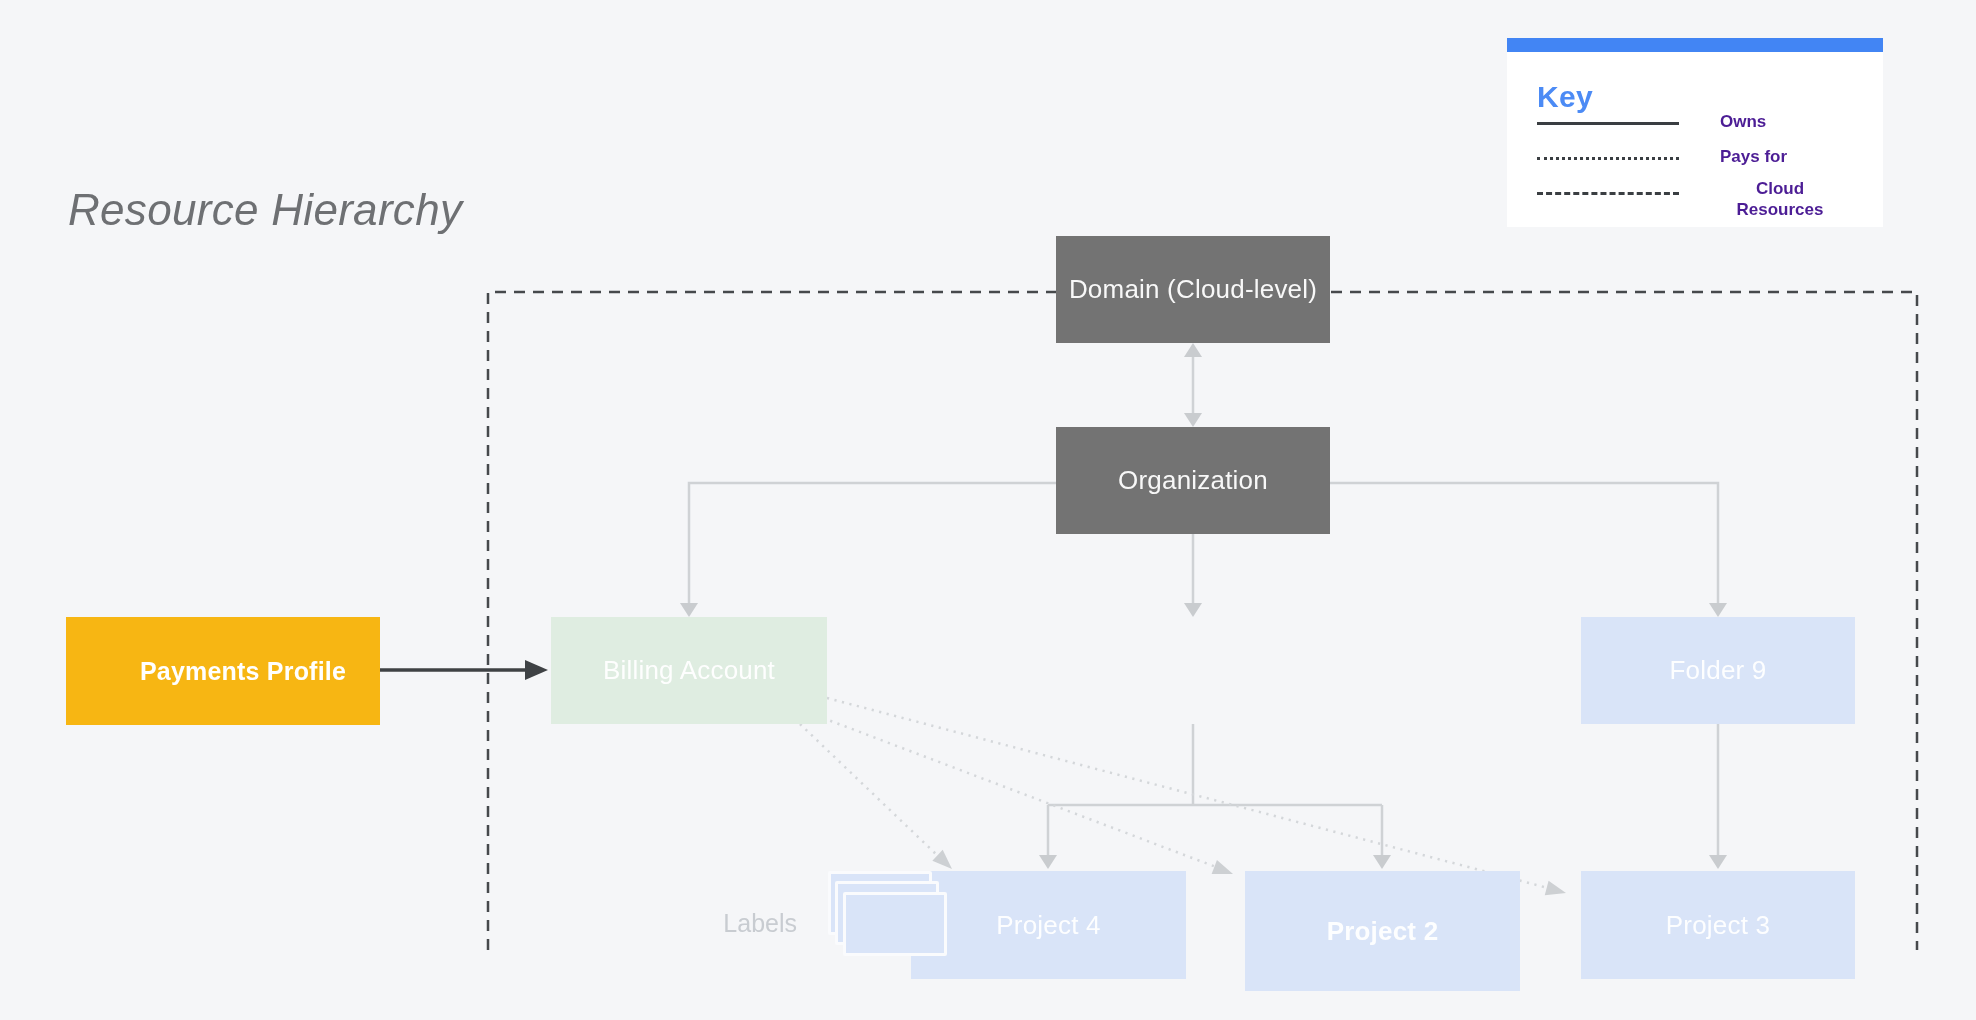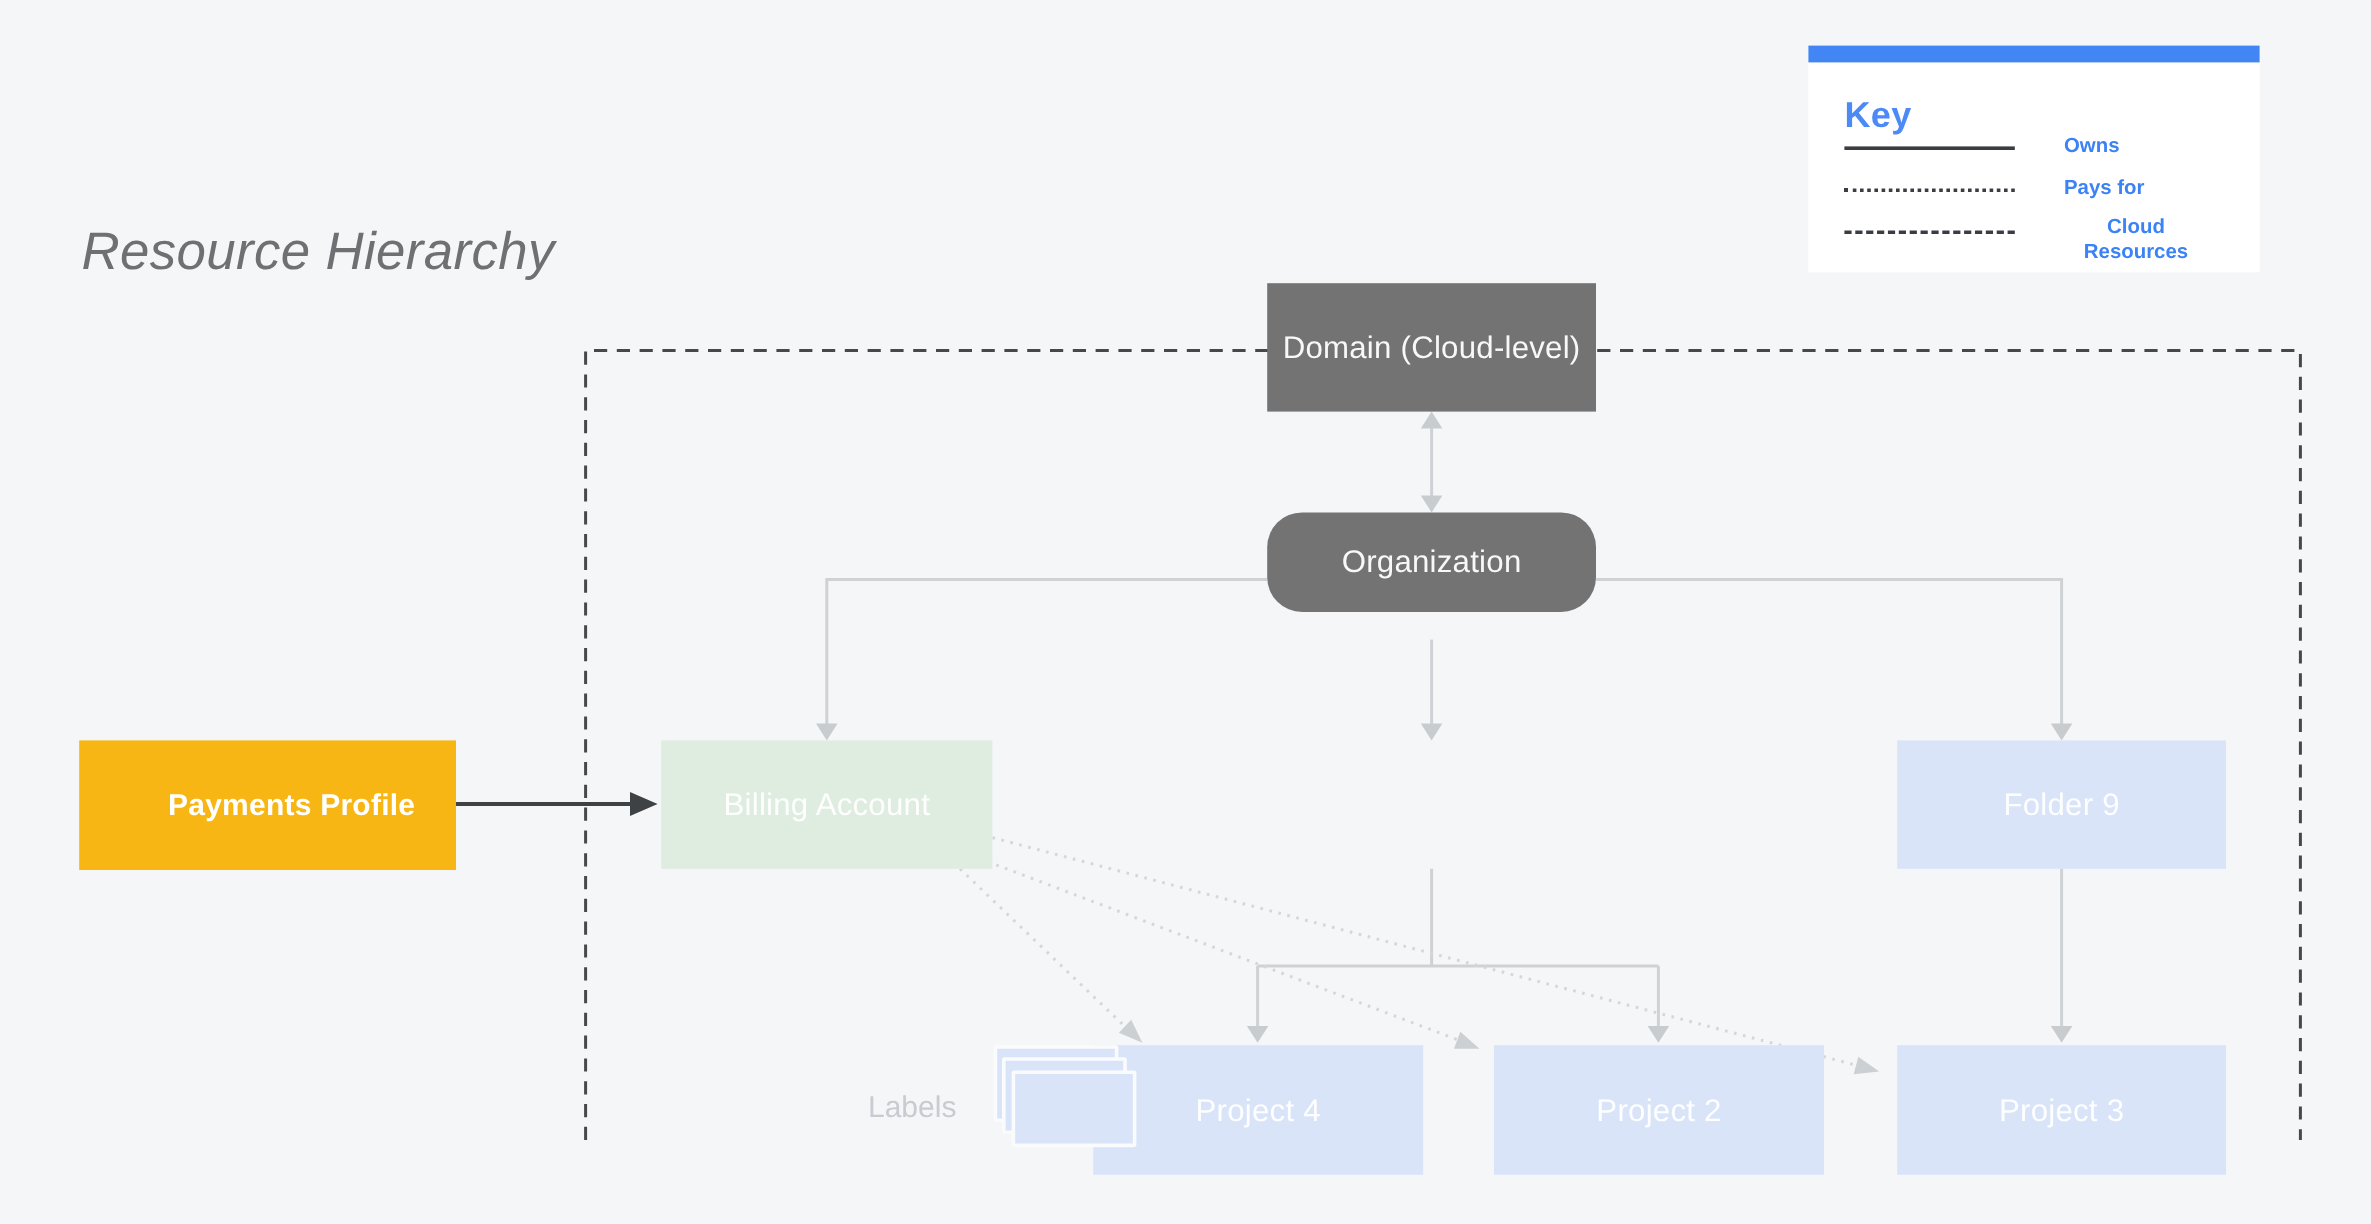--- a/index.html
+++ b/index.html
@@ -14,27 +14,27 @@
     position:absolute; z-index:2;
     display:flex; align-items:center; justify-content:center;
     font-size:26px; font-weight:400; color:rgba(255,255,255,0.95);
     text-align:center; letter-spacing:0.2px;
   }
   .node.pink  {background:#737373;}
   .node.green {background:#DFEDE1;}
   .node.blue  {background:#D9E4F8;}
   .node.amber {background:#F7B613; color:#FFFFFF; font-weight:700; font-size:25px;}
   .n-domain   {left:1056px; top:236px;  width:274px; height:107px;}
-  .n-org      {left:1056px; top:427px;  width:274px; height:83px;border-radius:29px;}
+  .n-org      {left:1056px; top:427px;  width:274px; height:107px;}
   .n-billing  {left:551px;  top:617px;  width:276px; height:107px;}
   .n-folder1  {left:1056px; top:617px;  width:274px; height:107px;}
   .n-folder2  {left:1581px; top:617px;  width:274px; height:107px;}
   .n-payments {left:66px;   top:617px;  width:274px; height:108px;padding-left:40px;}
   .n-project1 {left:911px;  top:871px;  width:275px; height:108px;}
-  .n-project2 {left:1245px; top:871px;  width:275px; height:108px;}
+  .n-project2 {left:1245px; top:871px;  width:275px; height:120px;font-weight:bold;}
   .n-project3 {left:1581px; top:871px;  width:274px; height:108px;}
   
   .page-title{
     position:absolute; z-index:3; left:68px; top:185px;
     font-size:44px; color:#6E7073; font-weight:400; letter-spacing:0.3px;font-style:italic;
   }
   
   .labels-caption{
     position:absolute; z-index:3; left:640px; top:909px; width:157px;
     text-align:right; font-size:25px; color:#C8CCD1;
@@ -56,21 +56,21 @@
   .key-title{
     position:absolute; left:30px; top:42px;
     font-size:30px; font-weight:700; color:#4C8BF5; letter-spacing:0.3px;
   }
   .key-line{position:absolute; left:30px; width:142px; height:0;}
   .key-line.solid {top:84px;  border-top:3px solid  #3A3E42;}
   .key-line.dotted{top:119px; border-top:3px dotted #3A3E42;}
   .key-line.dashed{top:154px; border-top:3px dashed #3A3E42;}
   .key-label{
     position:absolute; left:213px; width:120px;
-    font-size:17px; font-weight:700; color:#3b82f6; line-height:21px;
+    font-size:17px; font-weight:700; color:#4c1d95; line-height:21px;
   }
   .key-label.l0{top:73px;}
   .key-label.l1{top:108px;}
   .key-label.l2{top:140px;text-align:center;}
 </style>
 </head>
 <body>
 
 <div class="stage">
 

